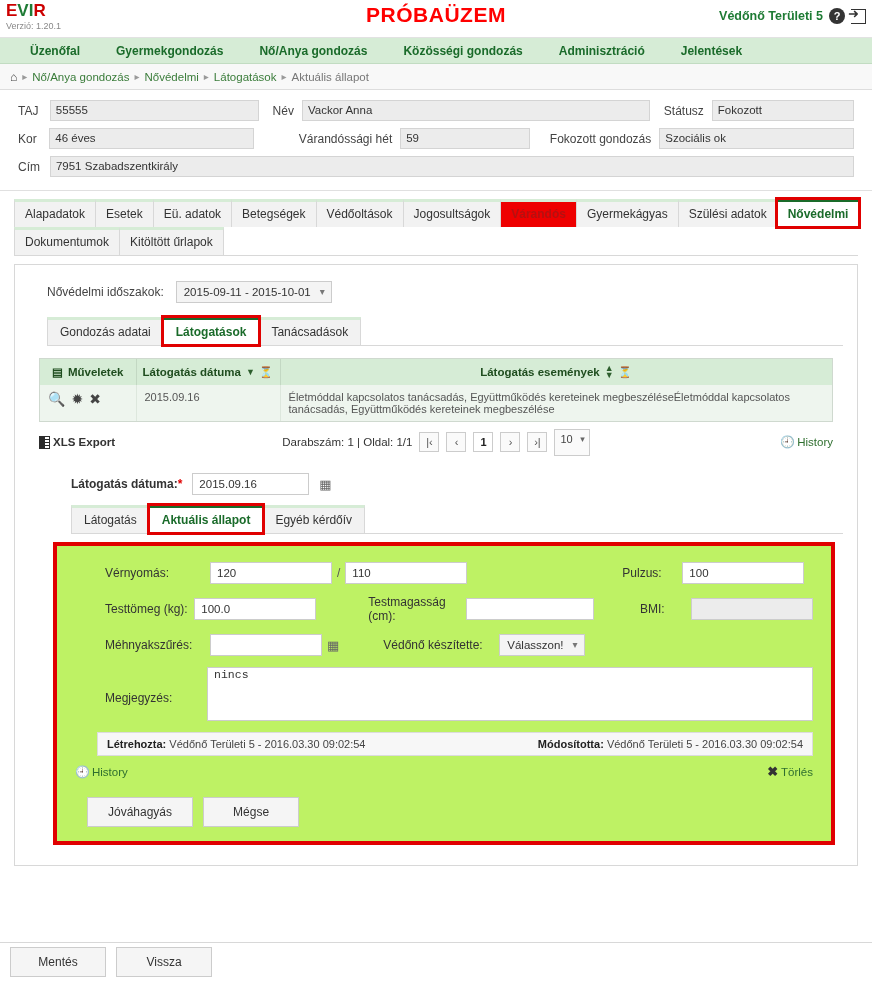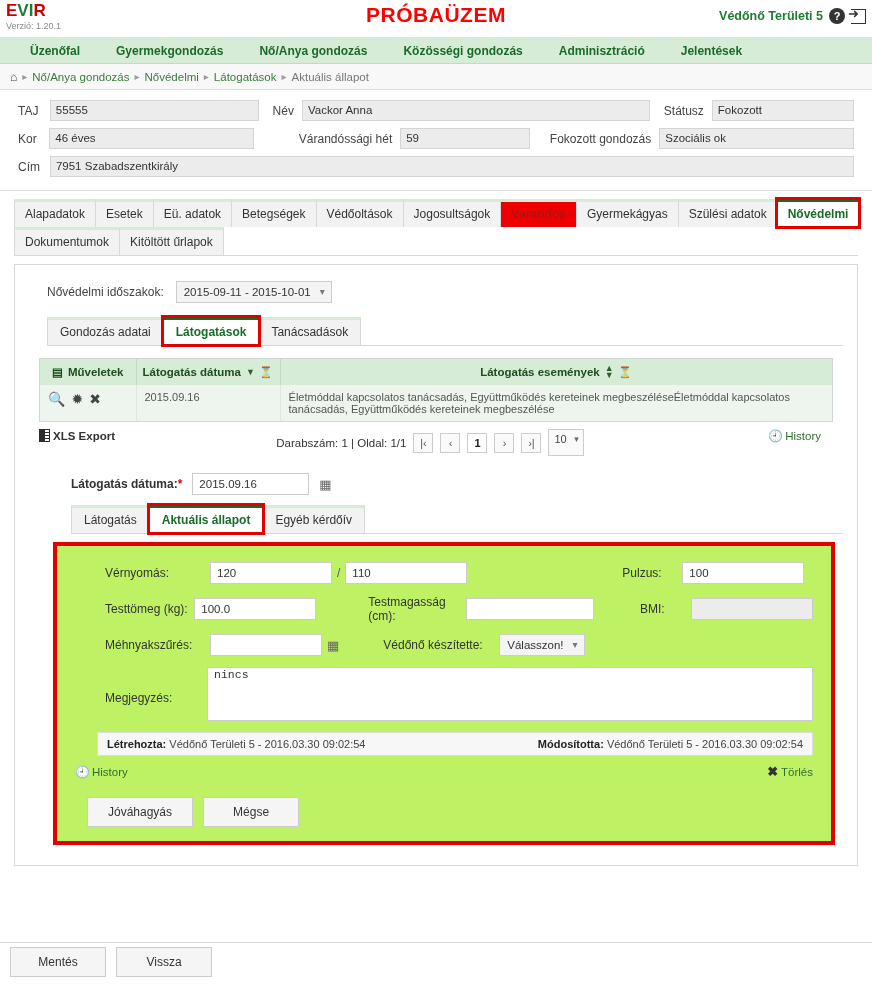--- a/index.html
+++ b/index.html
@@ -170,21 +170,21 @@
     vertical-align: top;
   }
   table.grid td:last-child { border-right: none; }
   .th-inner { display: inline-flex; align-items: center; gap: 5px; }
   .sort-icon, .filter-icon { font-size: 9px; color: #2d5e2d; cursor: pointer; }
   .filter-icon { font-size: 11px; }
   .act-icons { display: flex; gap: 6px; font-size: 14px; color: #444; }
   .act-icons span { cursor: pointer; }
   
   .pagerow {
-    display: flex; align-items: flex-start; margin: 7px 22px 0 10px;
+    display: flex; align-items: center; margin: 7px 10px 0 10px;
     position: relative; height: 26px;
   }
   .xls { display: flex; align-items: center; gap: 3px; font-size: 11.5px; color: #333; cursor: pointer; font-weight: bold; }
   .xls-icon {
     width: 11px; height: 13px; background: #2c2c2c;
     display: inline-block; position: relative;
   }
   .xls-icon::after {
     content:""; position:absolute; right:1px; top:1px; bottom:1px; width:4px;
     background: repeating-linear-gradient(#fff 0 2px, #2c2c2c 2px 3px);

